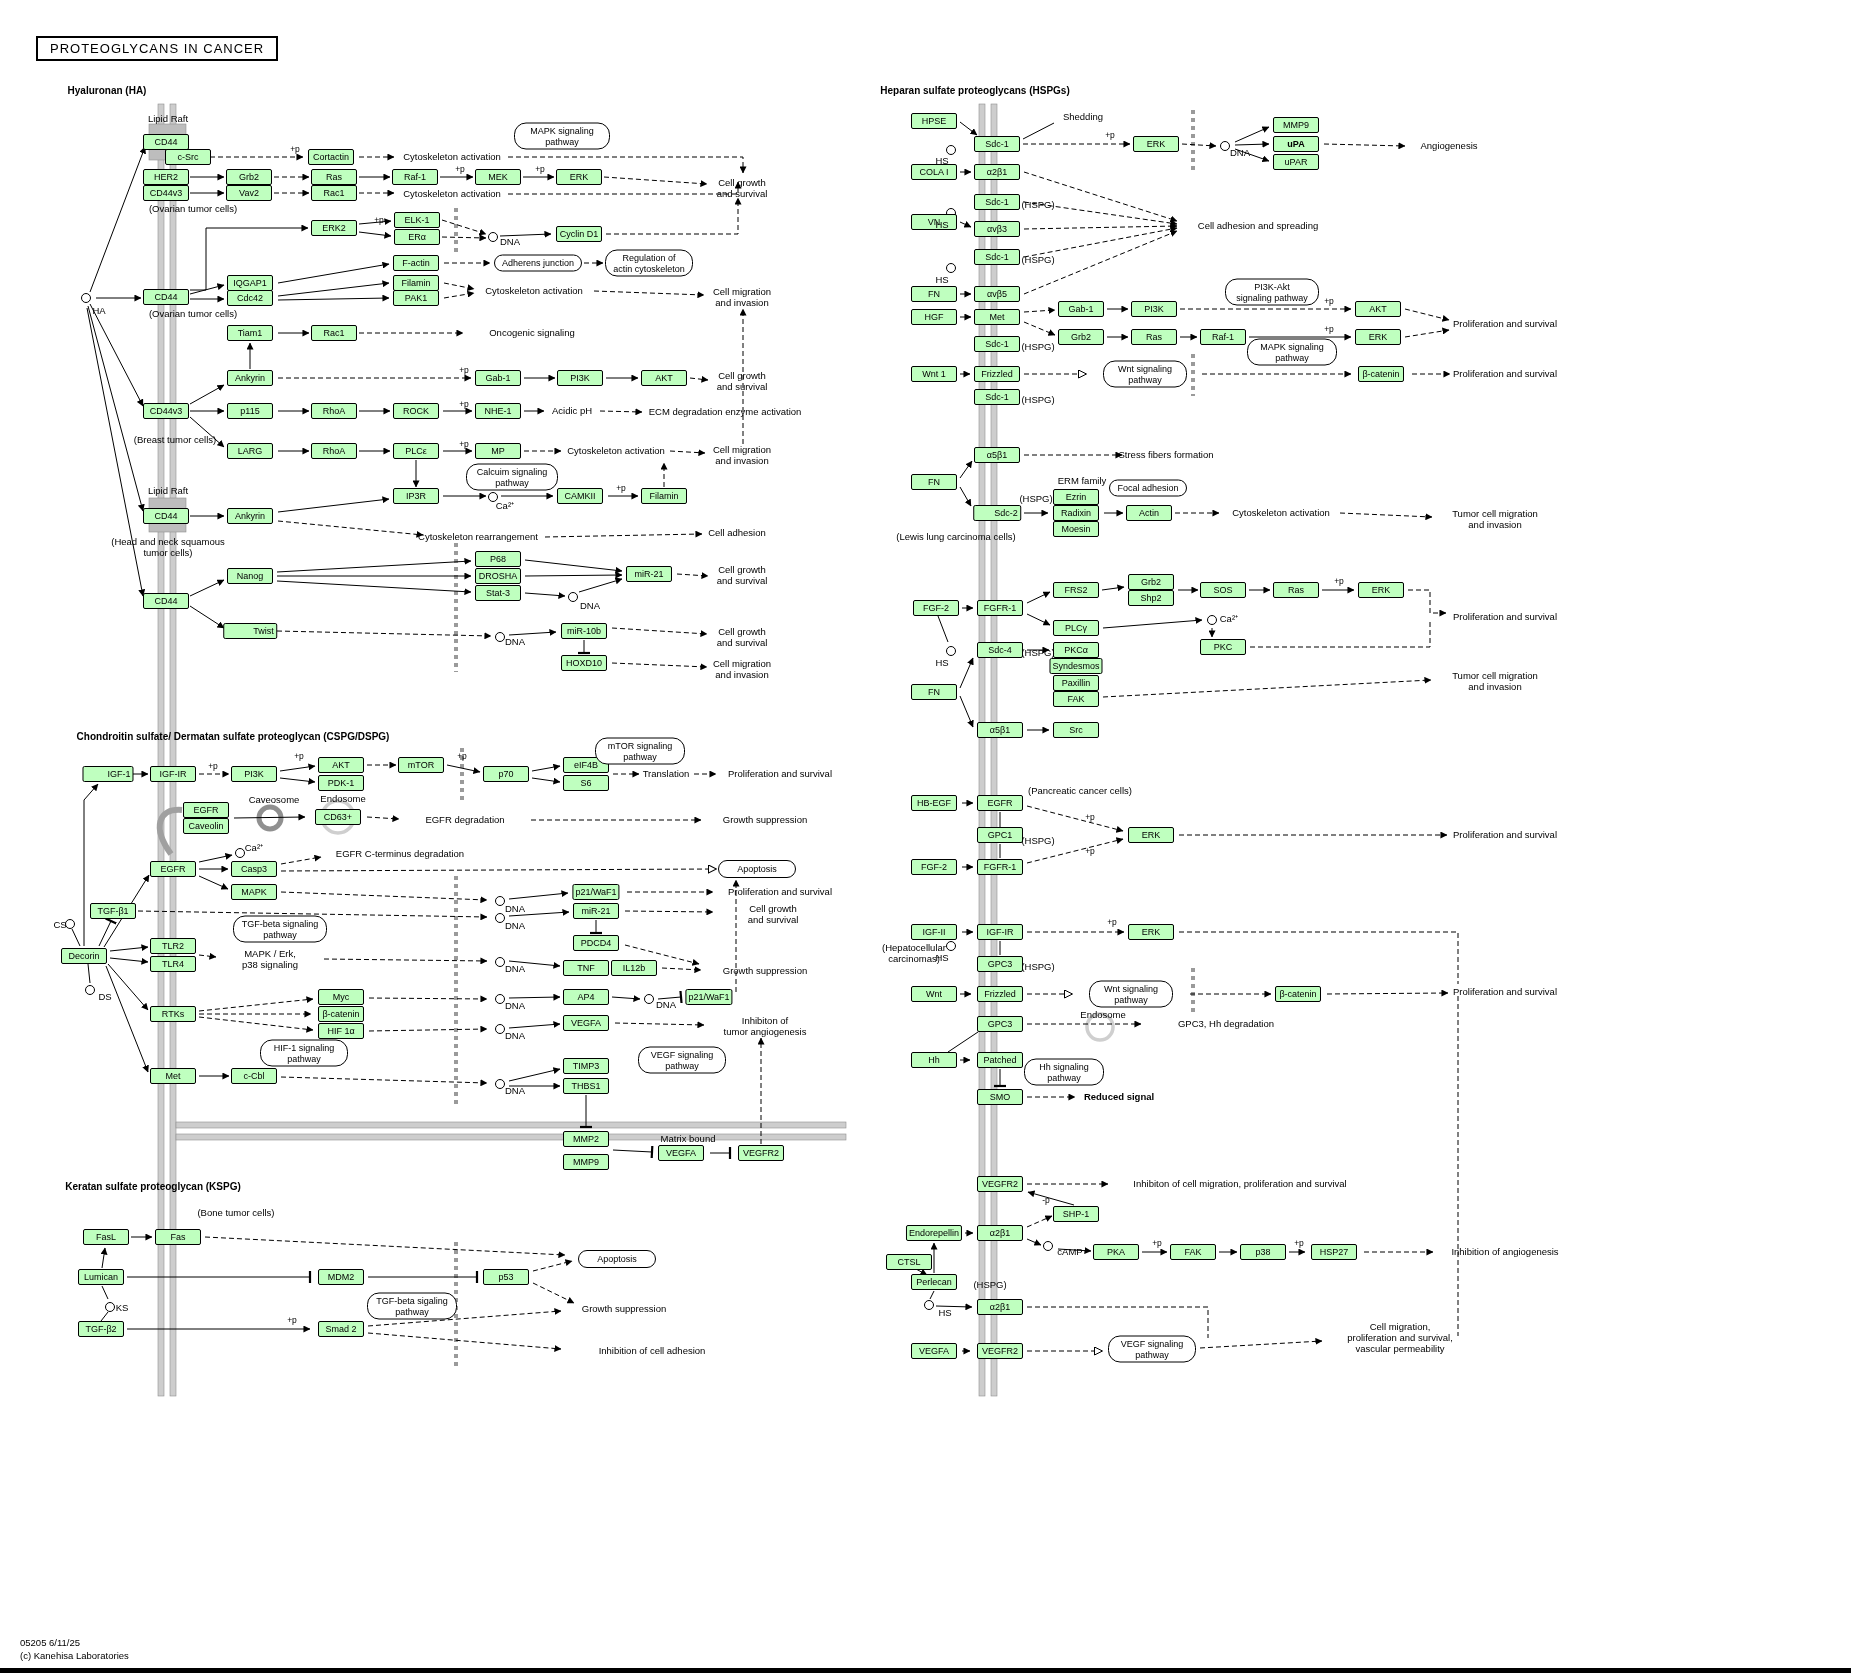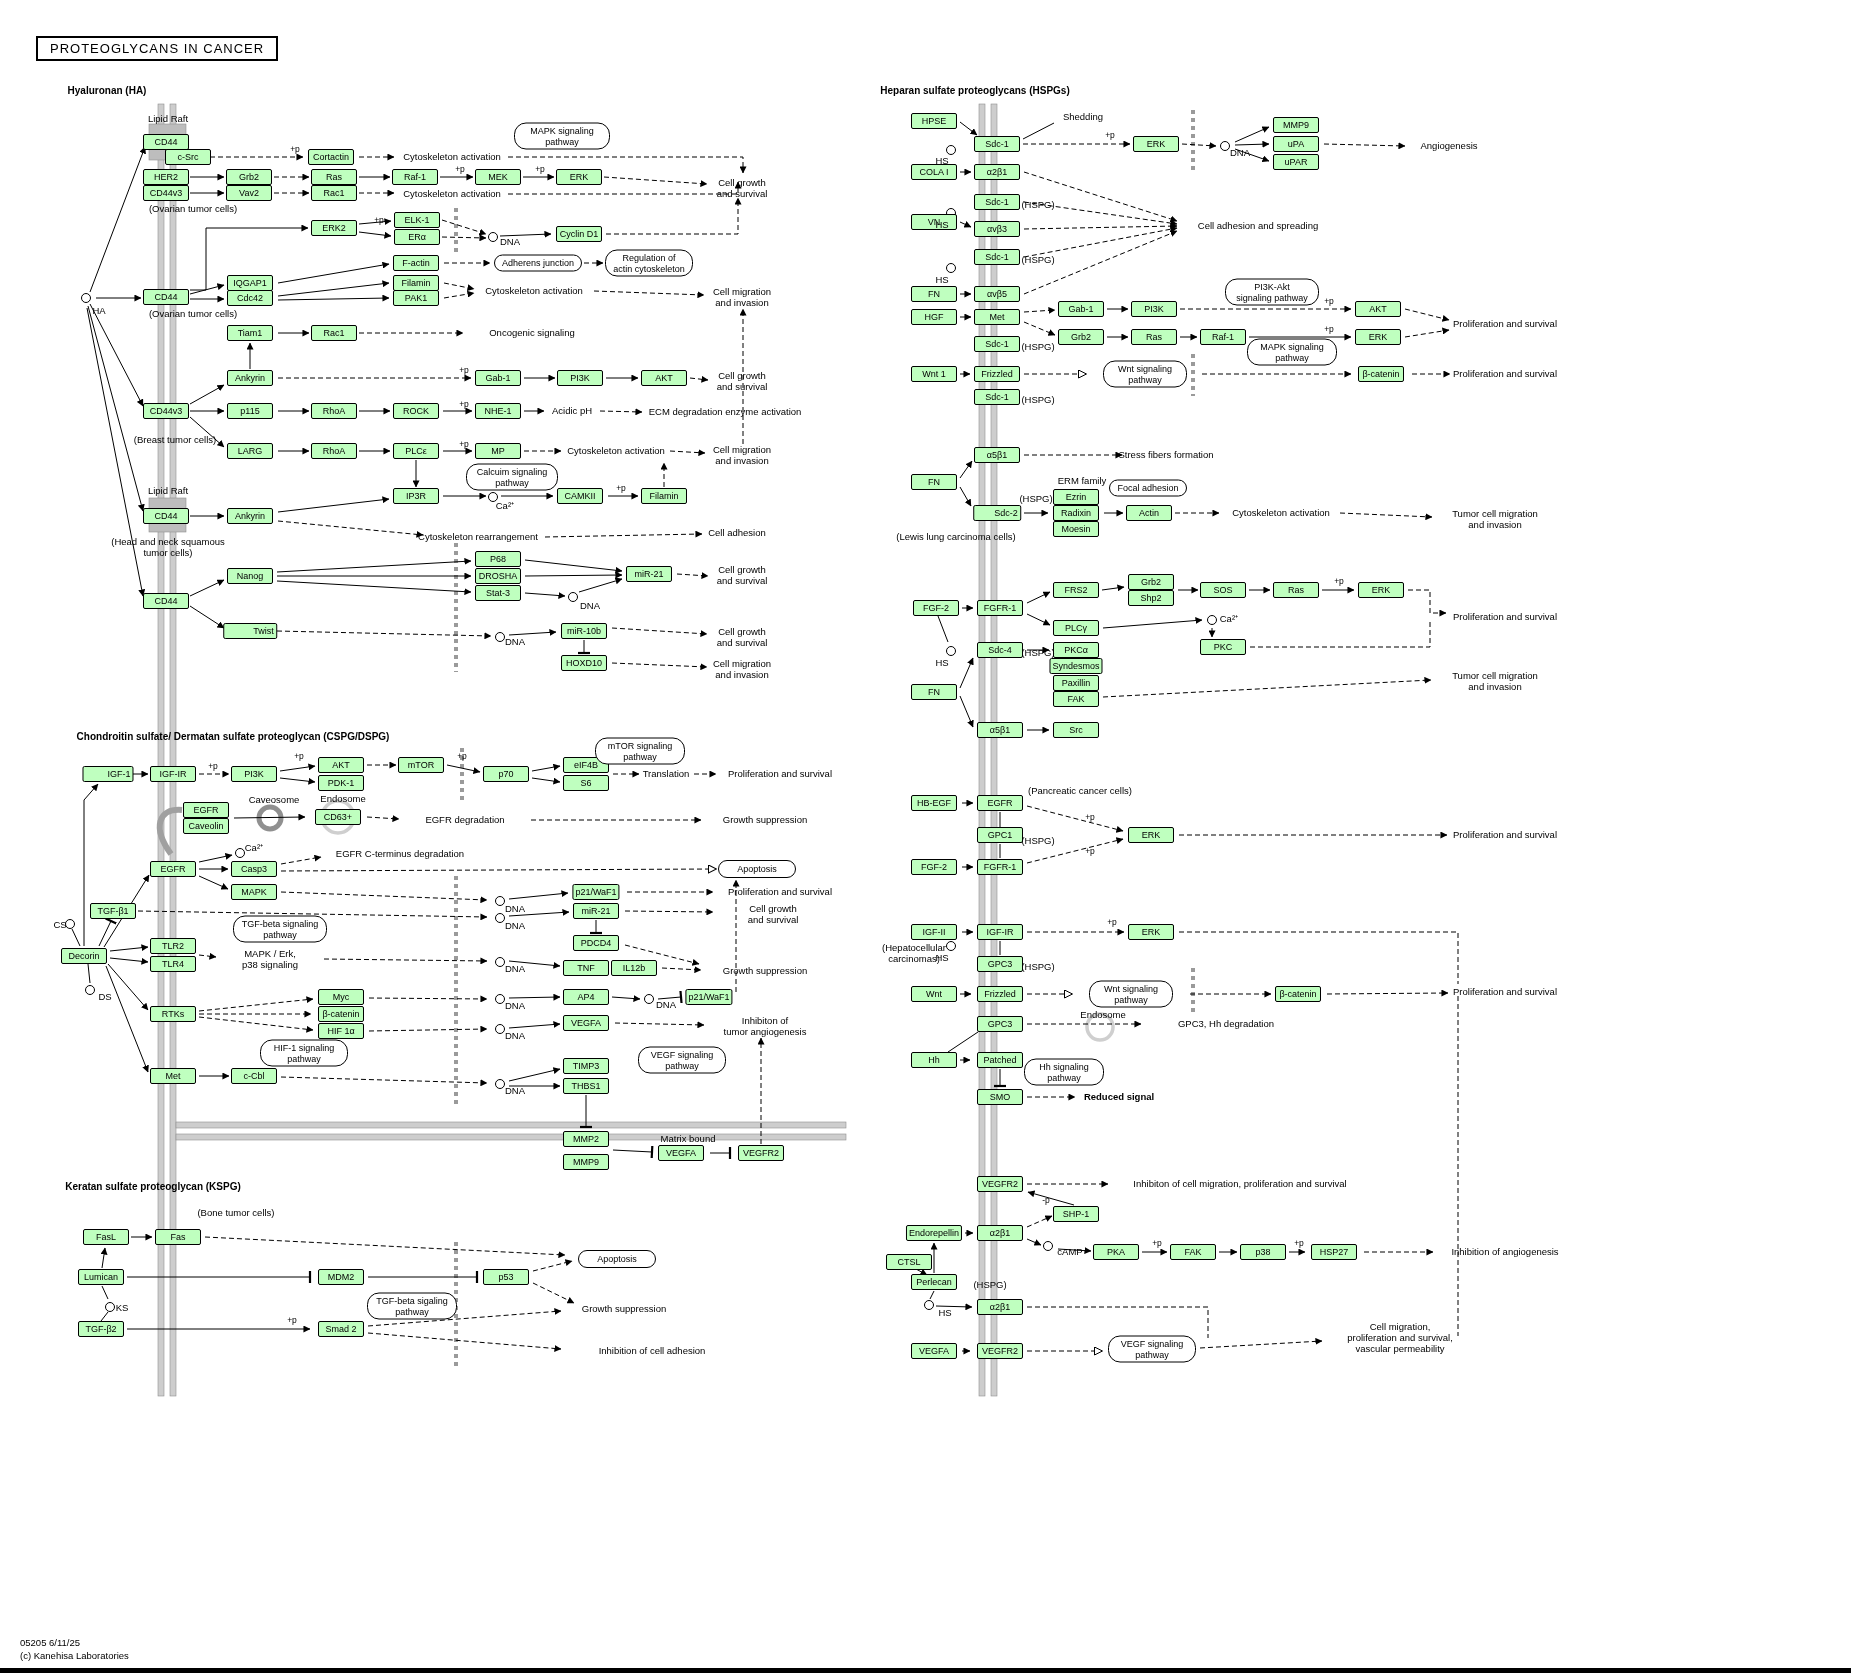--- a/index.html
+++ b/index.html
@@ -428,21 +428,21 @@
     <div class="node" style="left: 178px; top: 1237px;">Fas</div>
     <div class="node" style="left: 101px; top: 1277px;">Lumican</div>
     <div class="node" style="left: 341px; top: 1277px;">MDM2</div>
     <div class="node" style="left: 506px; top: 1277px;">p53</div>
     <div class="node" style="left: 101px; top: 1329px;">TGF-β2</div>
     <div class="node" style="left: 341px; top: 1329px;">Smad 2</div>
     <div class="node" style="left: 934px; top: 121px;">HPSE</div>
     <div class="node" style="left: 997px; top: 144px;">Sdc-1</div>
     <div class="node" style="left: 1156px; top: 144px;">ERK</div>
     <div class="node" style="left: 1296px; top: 125px;">MMP9</div>
-    <div class="node" style="left: 1296px; top: 144px;">uPA</div>
+    <div class="node" style="left: 1296px; top: 144px; font-weight: bold;">uPA</div>
     <div class="node" style="left: 1296px; top: 162px;">uPAR</div>
     <div class="node" style="left: 934px; top: 172px;">COLA I</div>
     <div class="node" style="left: 997px; top: 172px;">α2β1</div>
     <div class="node" style="left: 997px; top: 202px;">Sdc-1</div>
     <div class="node" style="left: 934px; top: 222px;">VN</div>
     <div class="node" style="left: 997px; top: 229px;">αvβ3</div>
     <div class="node" style="left: 997px; top: 257px;">Sdc-1</div>
     <div class="node" style="left: 997px; top: 294px;">αvβ5</div>
     <div class="node" style="left: 934px; top: 294px;">FN</div>
     <div class="node" style="left: 934px; top: 317px;">HGF</div>

